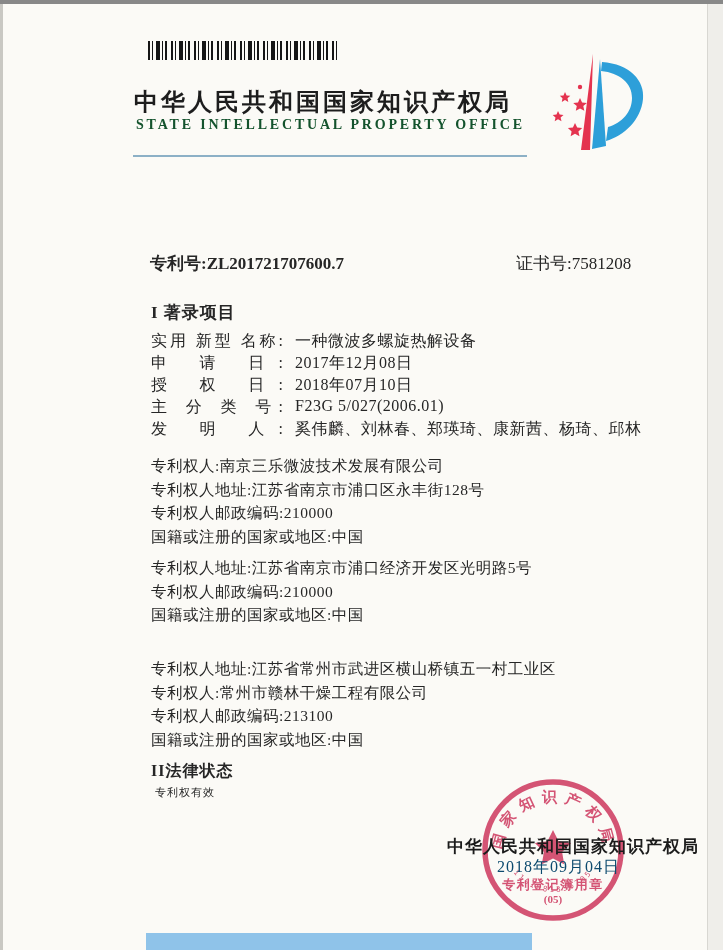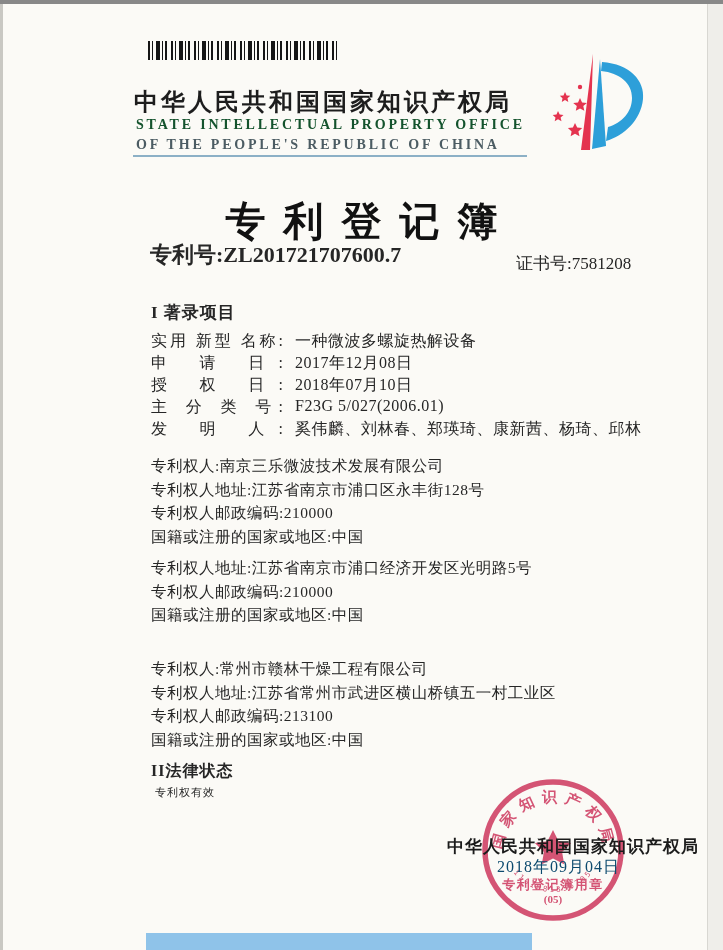--- a/index.html
+++ b/index.html
@@ -19,21 +19,21 @@
       #151515 8px 12px, transparent 12px 14px,
       #151515 14px 15px, transparent 15px 17px,
       #151515 17px 19px, transparent 19px 23px);
   }
   .hdr-cn{position:absolute;left:134px;top:82px;font-size:24px;font-weight:bold;letter-spacing:3px;color:#1d1d1d;white-space:nowrap;}
   .hdr-en1{position:absolute;left:136px;top:113px;font-size:14px;font-weight:600;letter-spacing:2.8px;color:#14532d;white-space:nowrap;}
   .hdr-en2{position:absolute;left:136px;top:133px;font-size:14px;font-weight:600;letter-spacing:2.8px;color:#4c5c63;white-space:nowrap;}
   .hdr-rule{position:absolute;left:133px;top:151px;width:394px;height:2px;background:#8cb0c6;}
   .logo{position:absolute;left:540px;top:42px;width:110px;height:108px;}
   .doc-title{position:absolute;left:0;top:190px;width:723px;text-align:center;font-size:40px;font-weight:bold;letter-spacing:18px;text-indent:18px;color:#111;}
-  .patent-no{position:absolute;left:150px;top:236px;font-size:22px;font-weight:bold;white-space:nowrap;}
+  .patent-no{position:absolute;left:150px;top:248px;font-size:17px;font-weight:bold;white-space:nowrap;}
   .cert-no{position:absolute;left:516px;top:248px;font-size:17px;font-weight:normal;white-space:nowrap;}
   .sec1-head{position:absolute;left:151px;top:297px;font-size:17px;font-weight:bold;letter-spacing:1px;}
   .bib{position:absolute;left:151px;top:327px;width:480px;}
   .bib-row{height:22px;font-size:16px;white-space:nowrap;}
   .bib-label{display:inline-block;width:132px;text-align:justify;text-align-last:justify;vertical-align:top;}
   .bib-value{display:inline-block;margin-left:8px;letter-spacing:0.5px;}
   .pat-block{position:absolute;left:151px;width:500px;font-size:15.5px;}
   .pat-block div{height:23.7px;letter-spacing:0.5px;white-space:nowrap;}
   .b1{top:452px;} .b2{top:554px;} .b3{top:655px;}
   .sec2-head{position:absolute;left:151px;top:757px;font-size:16px;font-weight:bold;letter-spacing:1px;}
@@ -48,37 +48,35 @@
 
 <div class="page">
 
   <div class="edge-left"></div>
   <div class="edge-right"></div>
 
   <div class="barcode"></div>
 
   <div class="hdr-cn">中华人民共和国国家知识产权局</div>
   <div class="hdr-en1">STATE INTELLECTUAL PROPERTY OFFICE</div>
-  <div class="hdr-en2">OF THE PEOPLE'S REPUBLIC OF CHINA</div>
   <div class="hdr-rule"></div>
 
   <svg class="logo" viewBox="0 0 110 108">
     <g fill="#e4334f">
       <circle cx="40" cy="41" r="2.2"></circle>
       <path d="M25 46 l1.6 3.4 3.7.4 -2.8 2.5 .8 3.6 -3.3-1.9 -3.2 1.9 .7-3.6 -2.7-2.5 3.7-.4z"></path>
       <path d="M40 52 l2.1 4.4 4.8.5 -3.6 3.2 1 4.7 -4.3-2.4 -4.2 2.4 1-4.7 -3.6-3.2 4.8-.5z"></path>
       <path d="M18 65 l1.7 3.5 3.8.4 -2.9 2.6 .9 3.7 -3.5-2 -3.3 2 .8-3.7 -2.8-2.6 3.8-.4z"></path>
       <path d="M35 77 l2.2 4.5 5 .5 -3.8 3.4 1.1 4.9 -4.5-2.5 -4.4 2.5 1-4.9 -3.7-3.4 5-.5z"></path>
     </g>
     <polygon points="53,8 41,104 50,104" fill="#e4334f"></polygon>
     <polygon points="60,13 52,103 66,100" fill="#2d9fd9"></polygon>
     <path d="M62,16 C 90,18 105,35 103,53 C 101,74 84,90 66,95 L 68,81 C 82,77 92,66 92,52 C 92,37 80,27 61,25 Z" fill="#2d9fd9"></path>
   </svg>
 
-  <div class="doc-title">专利登记簿</div>
 
   <div class="patent-no">专利号:ZL201721707600.7</div>
   <div class="cert-no">证书号:7581208</div>
 
   <div class="sec1-head">I 著录项目</div>
 
   <div class="bib">
     <div class="bib-row">
       <span class="bib-label">实用 新型 名称:</span>
       <span class="bib-value">一种微波多螺旋热解设备</span>
@@ -108,22 +106,22 @@
     <div>国籍或注册的国家或地区:中国</div>
   </div>
 
   <div class="pat-block b2">
     <div>专利权人地址:江苏省南京市浦口经济开发区光明路5号</div>
     <div>专利权人邮政编码:210000</div>
     <div>国籍或注册的国家或地区:中国</div>
   </div>
 
   <div class="pat-block b3">
+    <div>专利权人地址:江苏省常州市武进区横山桥镇五一村工业区</div>
     <div>专利权人:常州市赣林干燥工程有限公司</div>
-    <div>专利权人地址:江苏省常州市武进区横山桥镇五一村工业区</div>
     <div>专利权人邮政编码:213100</div>
     <div>国籍或注册的国家或地区:中国</div>
   </div>
 
   <div class="sec2-head">II法律状态</div>
   <div class="legal-status">专利权有效</div>
 
   <svg class="seal" viewBox="0 0 152 160">
     <defs>
       <path id="sealTopArc" d="M 27,95 A 51 51 0 1 1 125,95" fill="none"></path>

